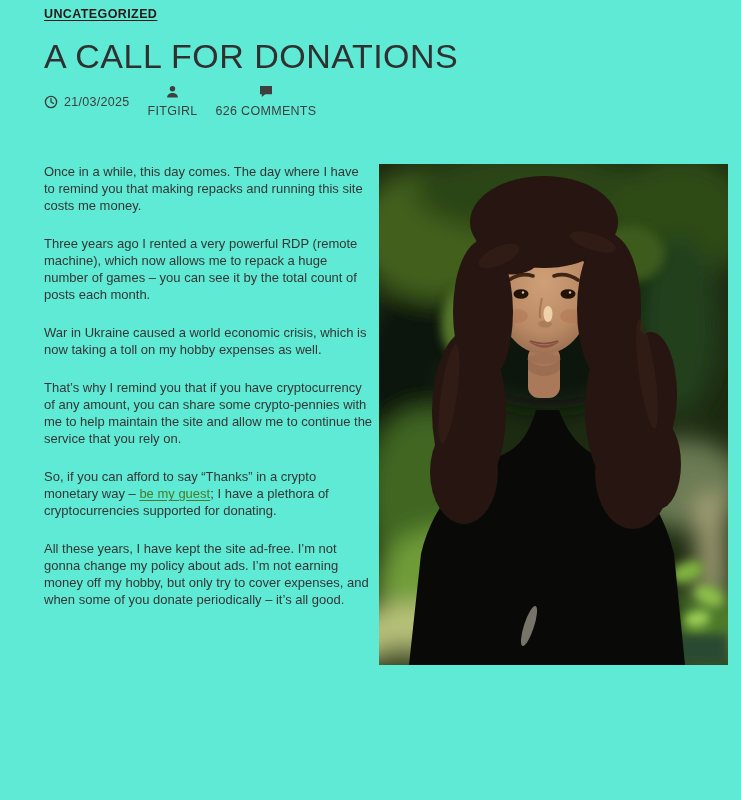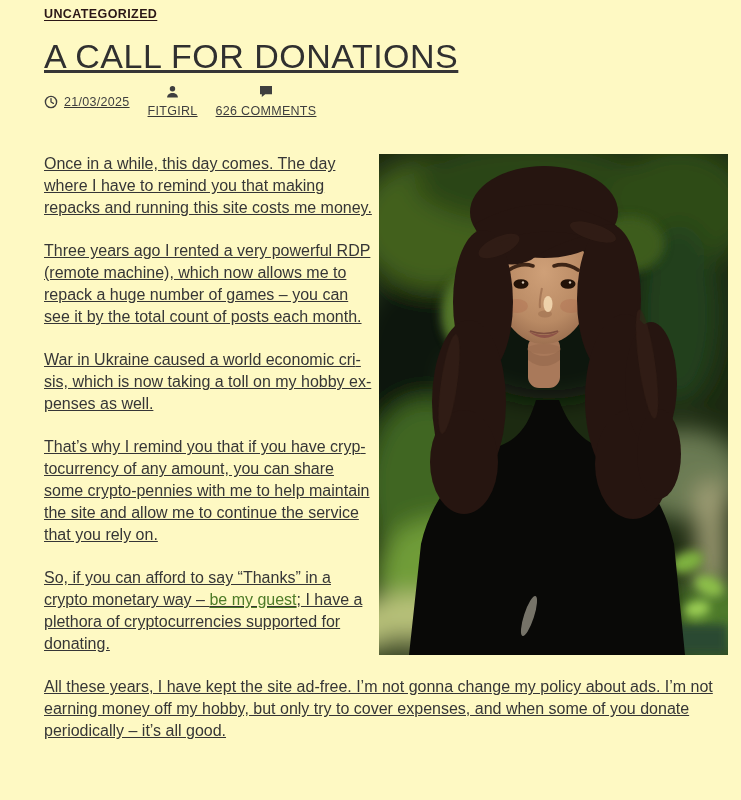--- a/index.html
+++ b/index.html
@@ -7,22 +7,21 @@
     font-family: "Liberation Sans", "DejaVu Sans", sans-serif;
     color: #363636;
     -webkit-font-smoothing: antialiased;
   }
   .page {
     width: 741px;
     height: 800px;
     box-sizing: border-box;
     padding: 4px 13px 0 44px;
     overflow: hidden;
-    background: #fef9c3;
-    text-decoration: underline;
+    background: #5eead4;
   }
   .category {
     display: inline-block;
     font-size: 12.5px;
     font-weight: 700;
     letter-spacing: 0.4px;
     color: #2b1717;
     text-decoration: underline;
     text-underline-offset: 2px;
     cursor: pointer;
@@ -45,23 +44,23 @@
   .meta-item {
     display: inline-flex;
     align-items: center;
     gap: 6px;
     color: #3f3f3f;
     text-decoration: none;
   }
   .meta-item svg { display: block; }
   a.meta-item { cursor: pointer; flex-direction: column; }
   .content {
-    margin-top: 35px;
-    font-size: 16px;
-    line-height: 22px;
+    margin-top: 45px;
+    font-size: 13px;
+    line-height: 17px;
     color: #363636;
     hyphens: auto;
     -webkit-hyphens: auto;
   }
   .content p { margin: 0 0 21px; }
   figure.photo {
     float: right;
     width: 349px;
     height: 501px;
     margin: 1px 0 14px 6px;

